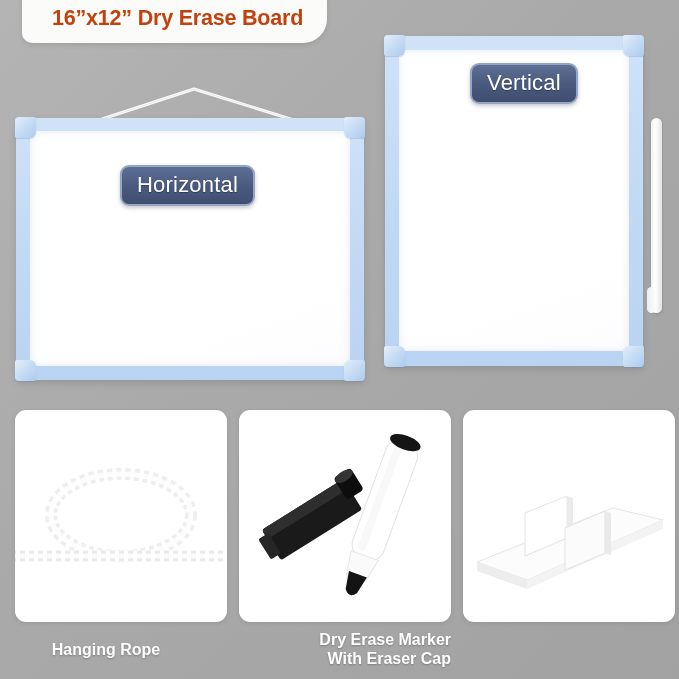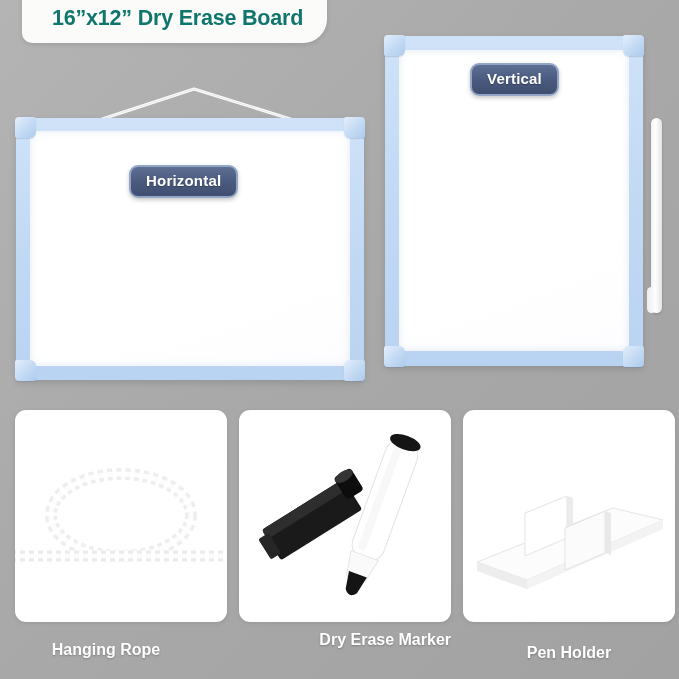--- a/index.html
+++ b/index.html
@@ -13,21 +13,21 @@
 
   
   .title-badge{
     position:absolute;left:22px;top:-14px;
     padding:20px 24px 12px 30px;
     background:#fbfbfa;
     border-radius:10px 10px 24px 10px;
     box-shadow:0 2px 5px rgba(0,0,0,.10);
   }
   .title-badge span{
-    font-size:21.5px;font-weight:bold;color:#0f766e;letter-spacing:-.2px;white-space:nowrap;
+    font-size:21.5px;font-weight:bold;color:#c2410c;letter-spacing:-.2px;white-space:nowrap;
   }
 
   
   .board{position:absolute;}
   .frame{
     position:absolute;inset:0;
     background:linear-gradient(180deg,#cfe2f8 0%,#c2d9f4 50%,#b9d3f2 100%);
     border-radius:4px;
     box-shadow:0 3px 7px rgba(0,0,0,.13);
   }
@@ -75,24 +75,24 @@
   
   .board-label{
     position:absolute;
     background:linear-gradient(180deg,#5d6f93 0%,#49597d 55%,#3f4e70 100%);
     border:2px solid #93a6c6;
     border-radius:9px;
     padding:5px 15px 6px;
     box-shadow:0 2px 4px rgba(0,0,0,.22);
   }
   .board-label span{
-    color:#ffffff;font-weight:bold;font-size:15px;letter-spacing:.2px;white-space:nowrap;
+    color:#ffffff;font-weight:normal;font-size:22px;letter-spacing:.2px;white-space:nowrap;
     text-shadow:0 1px 1px rgba(0,0,0,.30);
   }
-  #label-horizontal{left:120px;top:165px;margin-left:9px;}
+  #label-horizontal{left:120px;top:165px;}
   #label-vertical{left:470px;top:63px;}
 
   
   .card{
     position:absolute;top:410px;width:212px;height:212px;
     background:#ffffff;border-radius:11px;
     box-shadow:0 1px 4px rgba(0,0,0,.10);
     overflow:hidden;
   }
   #card-rope{left:15px;}
@@ -185,33 +185,31 @@
         <rect x="124" y="26" width="33" height="126" rx="15" fill="#ffffff" stroke="#e2e2e2" stroke-width="1"></rect>
         <rect x="131" y="32" width="8" height="112" rx="4" fill="#f7f7f7" opacity="0.9"></rect>
         <ellipse cx="140" cy="28" rx="16" ry="7" fill="#151515"></ellipse>
         <path d="M126 148 L155 148 L150 172 Q140 184 130 172 Z" fill="#fafafa" stroke="#e6e6e6" stroke-width="1"></path>
         <path d="M131 168 L150 168 L146 186 Q140 194 134 186 Z" fill="#141414"></path>
       </g>
     </svg>
   </div>
   <div class="caption" id="caption-marker">
     <div>Dry Erase Marker</div>
+    <div>With Eraser Cap</div>
   </div>
 
   <div class="card" id="card-penholder">
     <svg width="212" height="212" viewBox="0 0 212 212">
 
       <path d="M14 152 L150 98 L200 110 L64 170 Z" fill="#fcfcfc" stroke="#e5e5e5" stroke-width="1"></path>
       <path d="M14 152 L64 170 L64 179 L14 161 Z" fill="#ededed"></path>
       <path d="M64 170 L200 110 L200 119 L64 179 Z" fill="#f3f3f3"></path>
 
       <path d="M62 146 L104 128 L104 86 L62 103 Z" fill="#ffffff" stroke="#e3e3e3" stroke-width="1"></path>
       <path d="M104 86 L110 88 L110 130 L104 128 Z" fill="#ebebeb"></path>
 
       <path d="M102 160 L142 143 L142 101 L102 118 Z" fill="#fbfbfb" stroke="#e3e3e3" stroke-width="1"></path>
       <path d="M142 101 L148 103 L148 145 L142 143 Z" fill="#e9e9e9"></path>
     </svg>
   </div>
-  <div class="caption" id="caption-penholder">
-    <div>Pen Holder</div>
-  </div>
 
 </div>
 
 </body></html>

